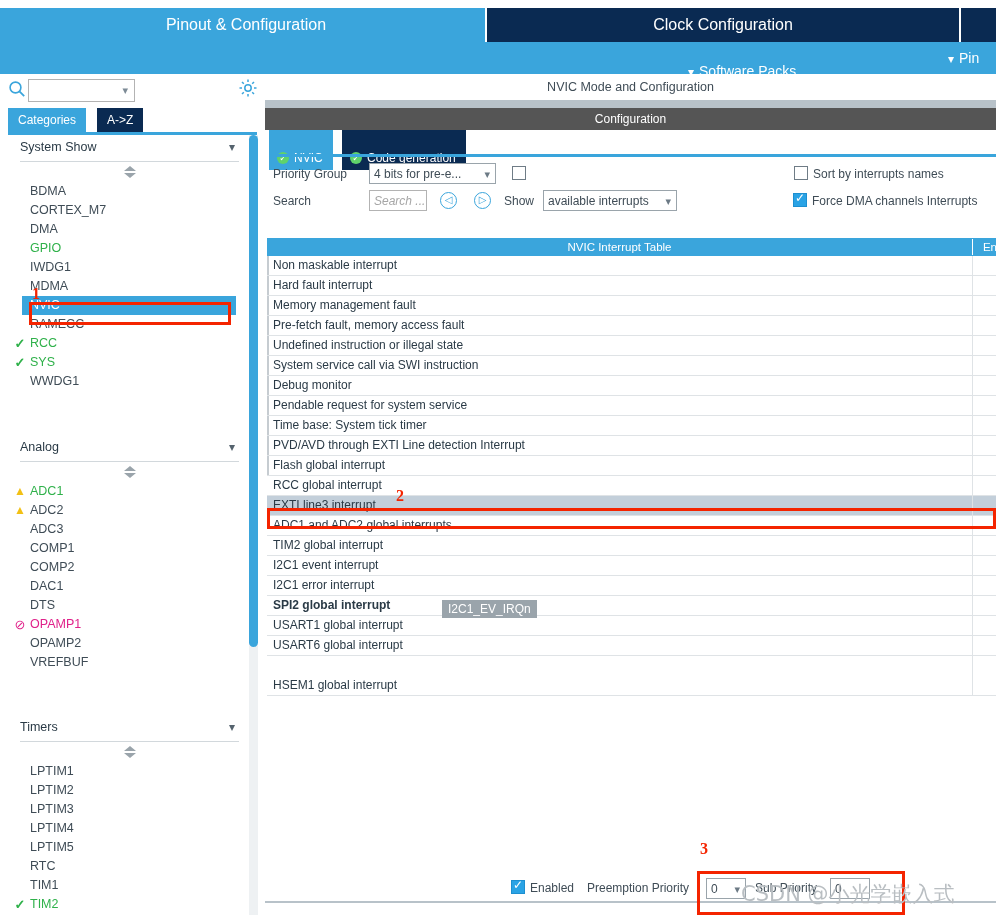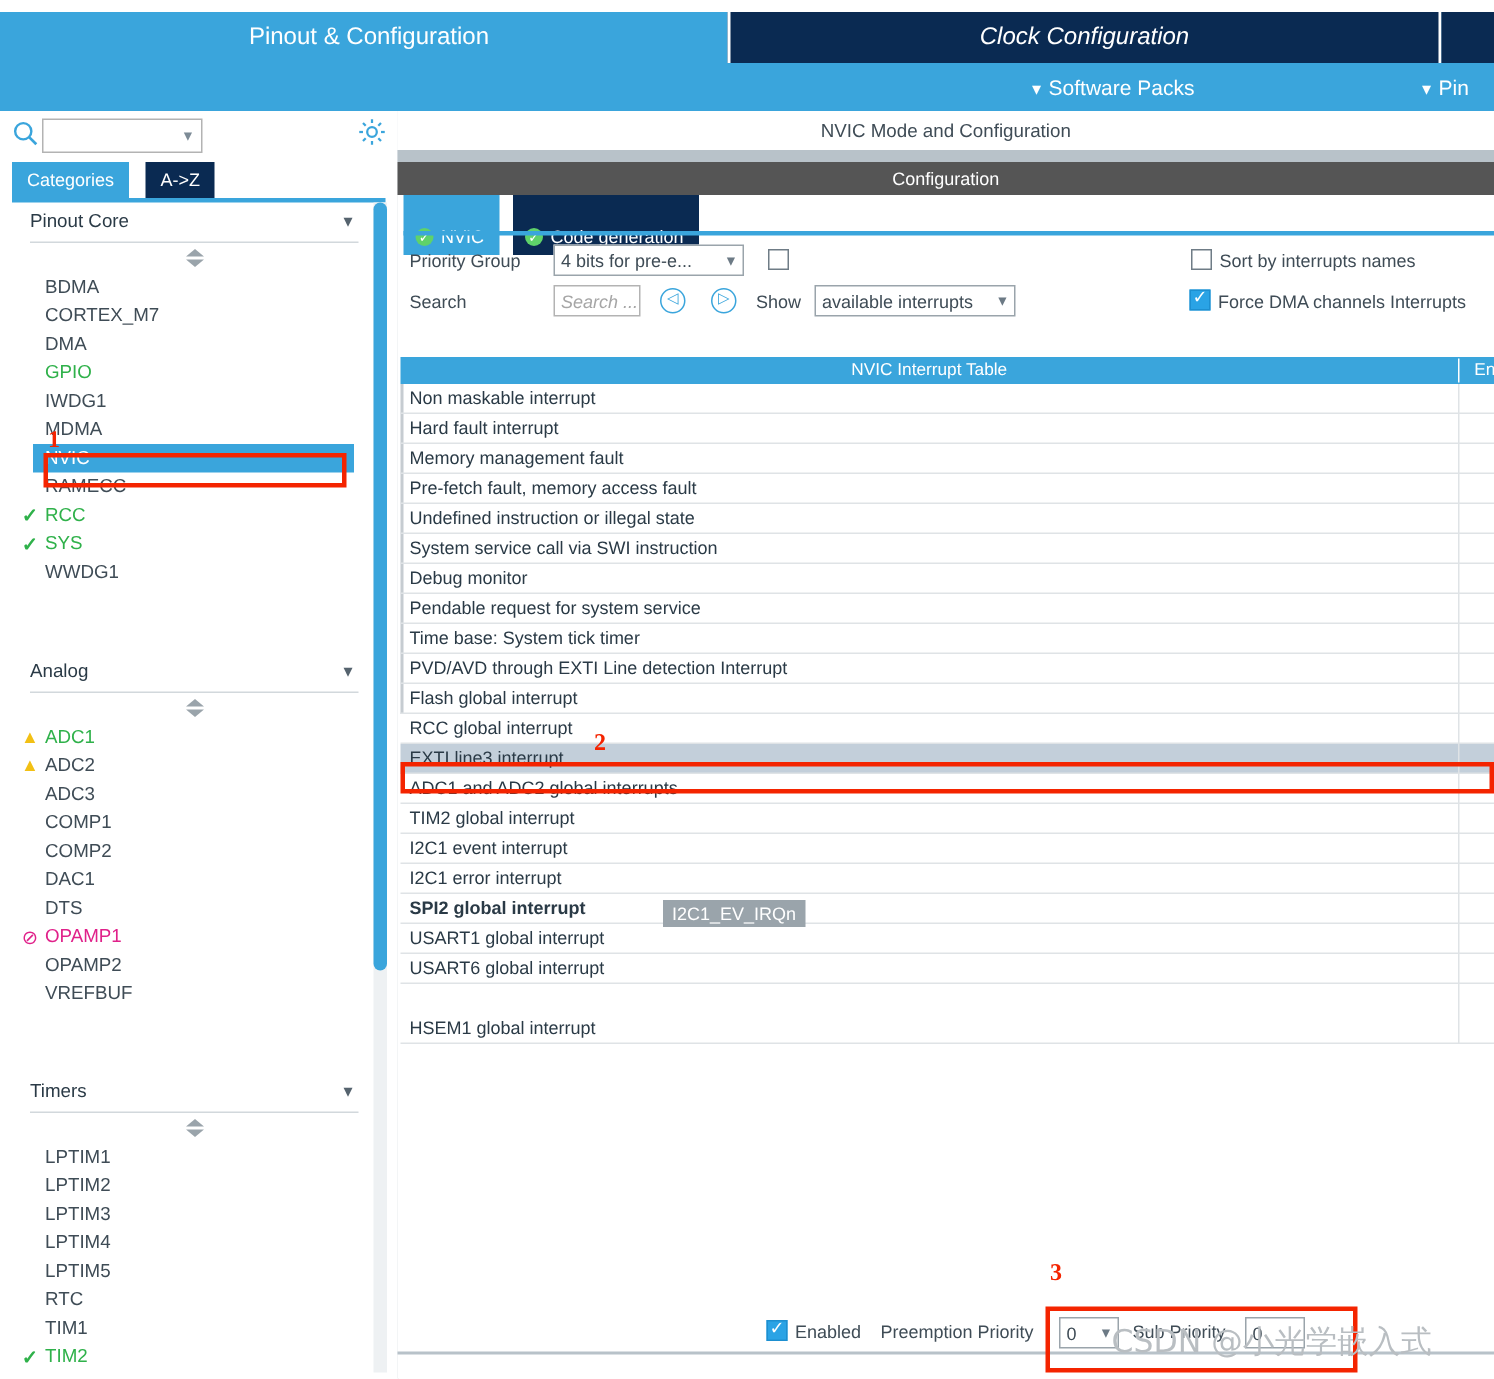--- a/index.html
+++ b/index.html
@@ -12,29 +12,29 @@
   #root{position:relative;width:996px;height:919px;}
 
   
   .topstrip{position:absolute;left:0;top:0;width:996px;height:8px;background:#ffffff;}
   .tabbar{position:absolute;left:0;top:8px;width:996px;height:34px;background:#3aa5dc;}
   .maintab{
     position:absolute;top:0;height:34px;line-height:34px;text-align:center;
     font-size:16px;color:#ffffff;white-space:nowrap;overflow:hidden;
   }
   .maintab.active{background:#3aa5dc;}
-  .maintab.dark{background:#0a2a52;font-style:italic;}
+  .maintab.dark{background:#0a2a52;}
   #tab-pinout{left:8px;width:476px;}
   #tab-clock{left:485px;width:472px;border-left:2px solid #ffffff;border-right:2px solid #ffffff;}
   #tab-third{left:961px;width:35px;background:#0a2a52;}
 
   .subbar{position:absolute;left:0;top:42px;width:996px;height:32px;background:#3aa5dc;}
   .subitem{position:absolute;top:0;height:32px;line-height:32px;font-size:14px;color:#ffffff;white-space:nowrap;}
   .chev{display:inline-block;margin-right:5px;font-size:12px;}
-  #sp-software{left:688px;}
+  #sp-software{left:688px;margin-top:13px;}
   #sp-pinout{left:948px;}
 
   
   .sidebar{position:absolute;left:0;top:74px;width:265px;height:845px;background:#ffffff;border-right:1px solid #cfd6da;}
   .searchrow{position:absolute;left:0;top:0;width:265px;height:32px;}
   .mag{position:absolute;left:8px;top:6px;width:18px;height:18px;}
   .searchbox{
     position:absolute;left:28px;top:5px;width:105px;height:21px;
     border:1px solid #b3b3b3;background:#ffffff;
   }
@@ -185,21 +185,21 @@
       <div class="catTab" id="cat-categories">Categories</div>
       <div class="catTab" id="cat-az">A-&gt;Z</div>
     </div>
     <div class="catUnderline"></div>
 
     <div class="sbScrollTrack"></div>
     <div class="sbScrollThumb"></div>
 
     <div id="sidebar-groups">
         <div class="grouphdr" style="top: 62px;">
-          <span class="gname">Pinout Core</span>
+          <span class="gname">System Show</span>
           <span class="gchev">▾</span>
           <span class="gline"></span>
         </div>
         <div class="spinner" style="left: 124px; top: 92px;">
           <span class="up"></span>
           <span class="dn"></span>
         </div>
         <div class="periph" style="top: 108px;"><span>BDMA</span></div>
         <div class="periph" style="top: 127px;"><span>CORTEX_M7</span></div>
         <div class="periph" style="top: 146px;"><span>DMA</span></div>

